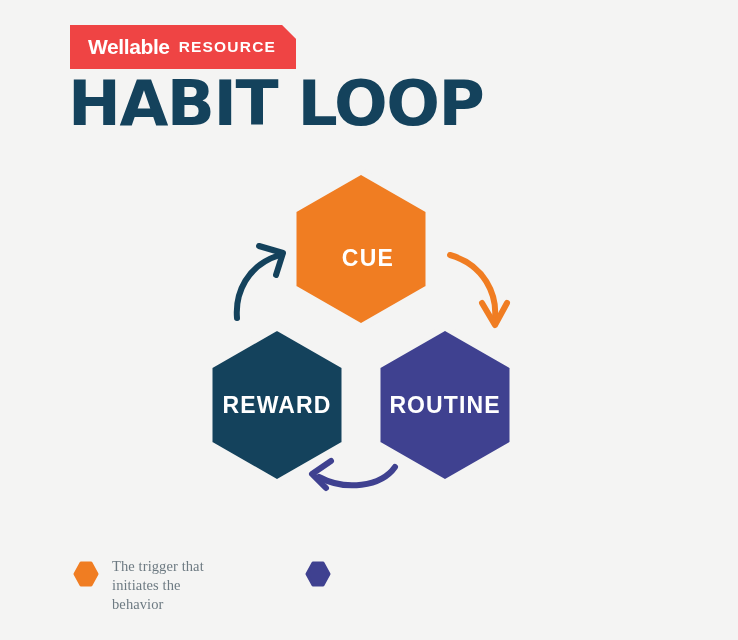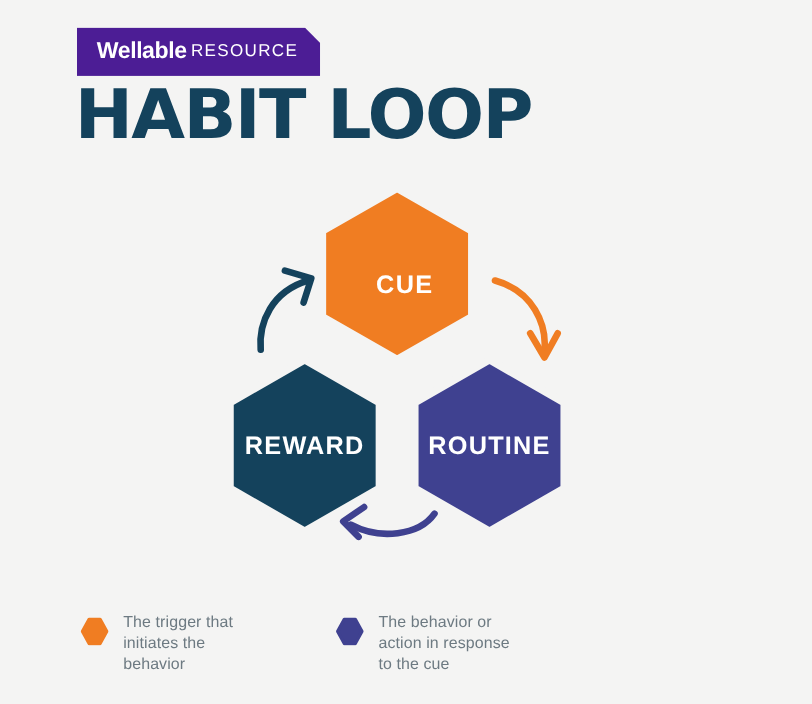--- a/index.html
+++ b/index.html
@@ -18,39 +18,39 @@
   
   #badge-wrap {
     position: absolute;
     left: 70px;
     top: 25px;
   }
   #badge {
     position: relative;
     display: inline-flex;
     align-items: center;
-    background: #4c1d95;
+    background: #ef4444;
     padding: 11px 20px 12px 18px;
     -webkit-clip-path: polygon(0 0, calc(100% - 14px) 0, 100% 14px, 100% 100%, 0 100%);
     clip-path: polygon(0 0, calc(100% - 14px) 0, 100% 14px, 100% 100%, 0 100%);
   }
   #badge-brand {
     color: #ffffff;
     font-size: 21px;
     font-weight: bold;
     letter-spacing: -0.4px;
     line-height: 1;
   }
   #badge-word {
     color: #ffffff;
     font-size: 15.5px;
-    font-weight: normal;
+    font-weight: bold;
     letter-spacing: 1.2px;
     line-height: 1;
-    margin-left: 4px;
+    margin-left: 9px;
   }
 
   
   #page-title {
     position: absolute;
     left: 68px;
     top: 73px;
     color: #14425c;
     font-size: 62px;
     font-weight: bold;
@@ -98,21 +98,21 @@
   .legend-item + .legend-item { margin-left: 22px; }
   .legend-marker {
     flex: 0 0 auto;
     margin-top: 4px;
     margin-right: 12px;
   }
   .legend-text {
     color: #6d7a82;
     font-size: 14.5px;
     line-height: 1.32;
-    font-family: Liberation Sans, sans-serif;
+    font-family: Liberation Serif, serif;
     letter-spacing: 0.1px;
     white-space: pre-line;
   }
 </style>
 </head>
 <body>
 
 <div id="badge-wrap">
   <div id="badge">
     <span id="badge-brand">Wellable</span>
@@ -170,19 +170,16 @@
 initiates the
 behavior</span>
   </div>
 
   <div class="legend-item">
     <span class="legend-marker">
       <svg width="28" height="26" viewBox="0 0 28 26" xmlns="http://www.w3.org/2000/svg">
         <path d="M 9 2 L 19 2 L 25 13 L 19 24 L 9 24 L 3 13 Z" fill="#3f4190" stroke="#3f4190" stroke-width="3" stroke-linejoin="round"></path>
       </svg>
     </span>
-    <span class="legend-text">The behavior or
-action in response
-to the cue</span>
   </div>
 
 
 </div>
 
 </body></html>

